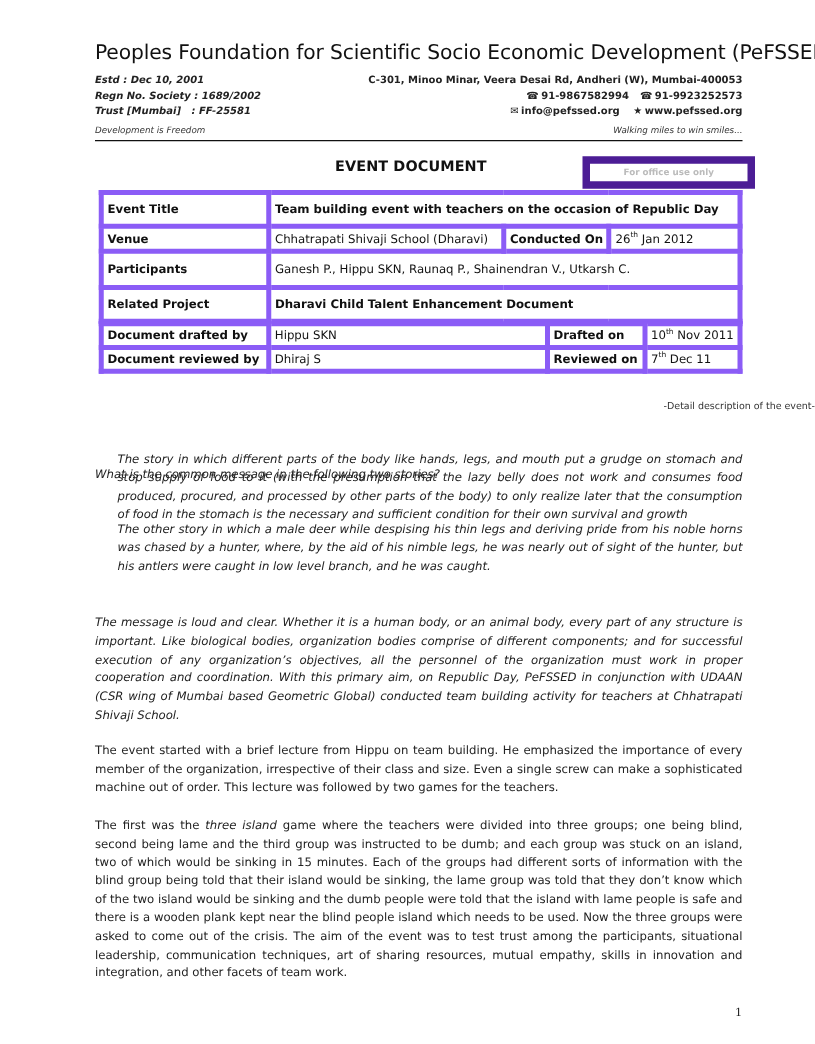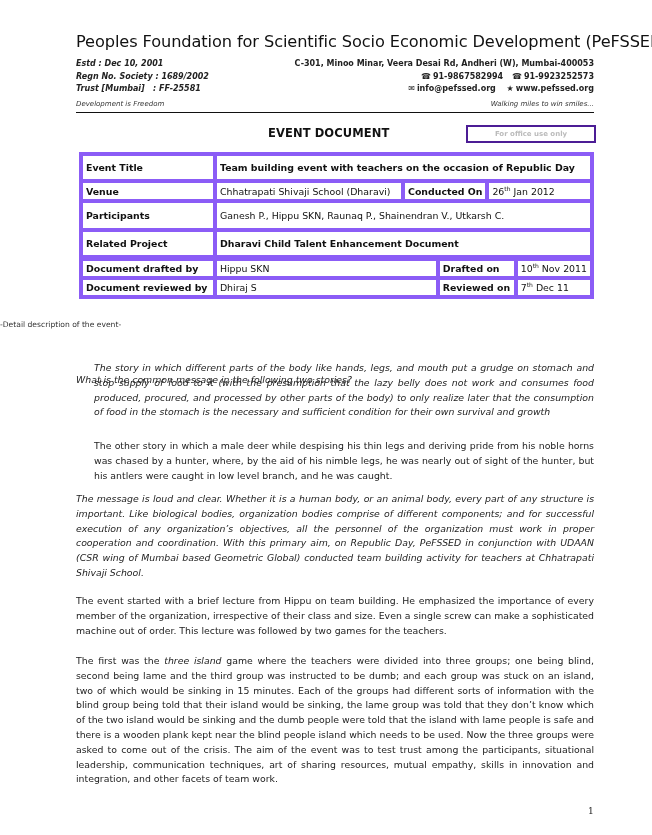--- a/index.html
+++ b/index.html
@@ -16,42 +16,42 @@
     .meta-right .row { white-space: nowrap; }
     .ic { font-weight: normal; font-size: 8px; margin-right: 2px; }
     .phone-gap { margin-left: 6px; }
     .web-gap { margin-left: 8px; }
 
     .tag-left { position: absolute; left: 76px; top: 100px; font-size: 7px; font-style: italic; color: #333; }
     .tag-right { position: absolute; right: 58px; top: 100px; font-size: 7px; font-style: italic; color: #333; }
     .header-rule { position: absolute; left: 76px; top: 112px; width: 518px; height: 0; border-top: 1.5px solid #111; }
 
     .doc-title { position: absolute; left: 268px; top: 126px; font-size: 11.5px; font-weight: bold; color: #111; letter-spacing: 0.1px; }
-    .office-box { position: absolute; left: 466px; top: 125px; width: 126px; height: 14px; border: 2px solid #4c1d95;
+    .office-box { position: absolute; left: 466px; top: 125px; width: 126px; height: 14px; border: 6px solid #4c1d95;
                   font-size: 7px; font-weight: bold; color: #bbb; text-align: center; line-height: 14px; }
 
     table.info { position: absolute; left: 79px; top: 152px; width: 515px; border-collapse: collapse; font-size: 9.4px; }
     table.info td { border: 4px solid #8b5cf6; padding: 0 3px; vertical-align: middle; color: #111; }
     table.info td.lbl { font-weight: bold; width: 124px; }
     table.info td.b { font-weight: bold; }
     table.info tr.r1 td { height: 23px; }
     table.info tr.r2 td { height: 16px; margin-top: 34px; }
     table.info tr.r3 td { height: 25px; }
     table.info tr.r4 td { height: 23px; }
     table.info tr.r5 td { height: 15px; }
     table.info tr.r6 td { height: 15px; }
     table.info tr.r7 td { height: 16px; }
     sup { font-size: 6px; vertical-align: super; line-height: 0; }
 
-    .detail-caption { position: absolute; left: 0; width: 652px; top: 320px; text-align: left; font-size: 7.6px; color: #333; }
+    .detail-caption { position: absolute; left: 0; width: 652px; top: 320px; text-align: right; font-size: 7.6px; color: #333; }
 
     .body-text { position: absolute; left: 76px; width: 518px; font-size: 9.35px; line-height: 14.8px; color: #222; text-align: justify; }
     .q { top: 341px; font-style: italic; margin-top: 32px; }
     .story1 { top: 361px; left: 94px; width: 500px; font-style: italic; }
-    .story2 { top: 439px; left: 94px; width: 500px; }
+    .story2 { top: 417px; left: 94px; width: 500px; font-style: italic; }
     .msg { top: 492px; font-style: italic; }
     .p-lecture { top: 594px; }
     .p-first { top: 654px; }
     .page-num { position: absolute; left: 588px; top: 806px; font-family: "DejaVu Serif", serif; font-size: 9px; color: #222; }
   </style>
 </head>
 <body>
 
 <div class="page">
 

